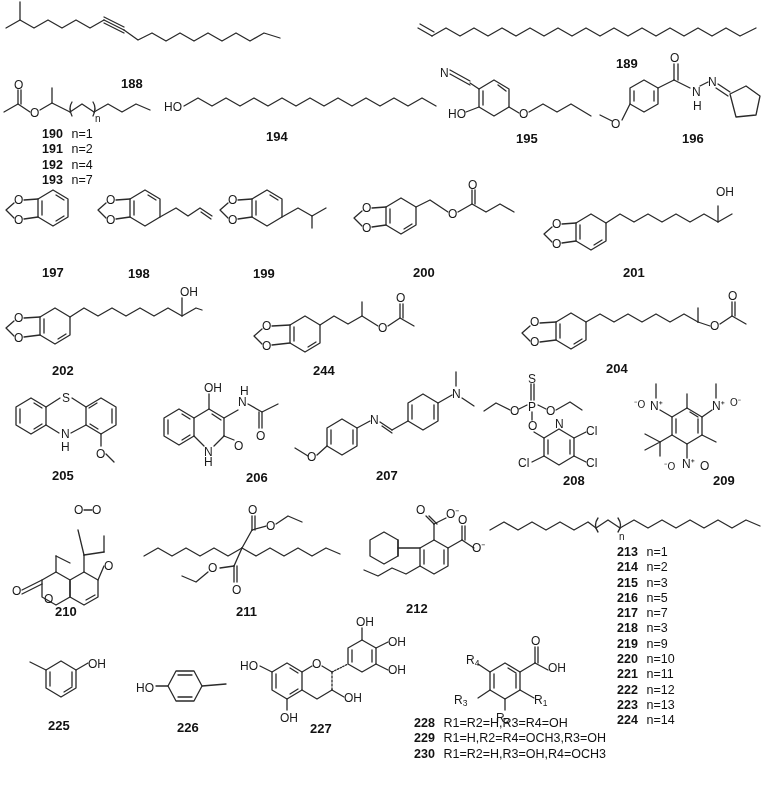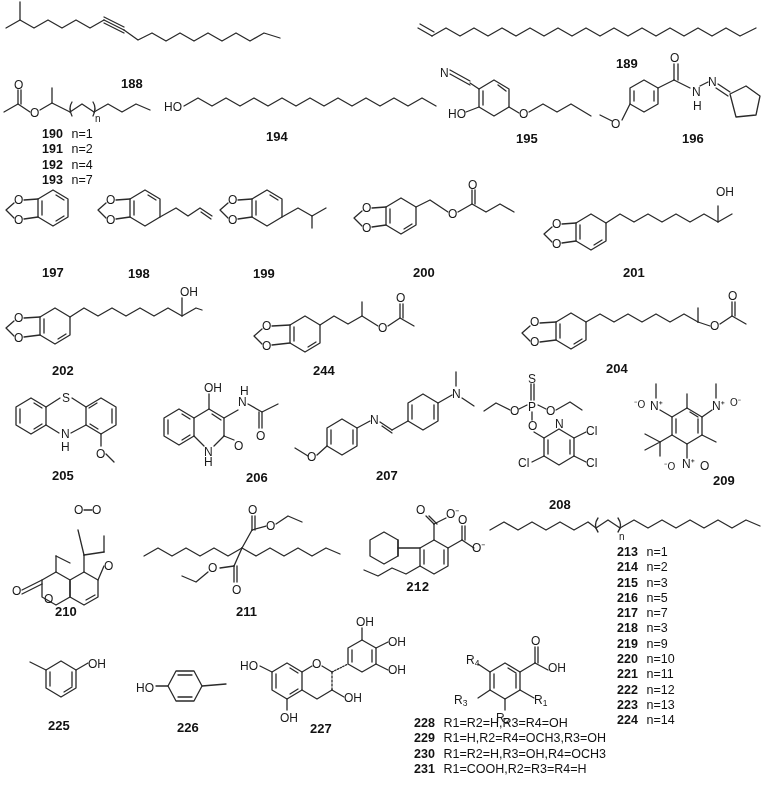--- a/index.html
+++ b/index.html
@@ -475,26 +475,26 @@
 <div class="lbl" style="left:253px;top:266px;">199</div>
 <div class="lbl" style="left:413px;top:265px;">200</div>
 <div class="lbl" style="left:623px;top:265px;">201</div>
 <div class="lbl" style="left:52px;top:363px;">202</div>
 <div class="lbl" style="left:313px;top:363px;">244</div>
 <div class="lbl" style="left:606px;top:361px;">204</div>
 
 <div class="lbl" style="left:52px;top:468px;">205</div>
 <div class="lbl" style="left:202px;top:470px;margin-left:44px;">206</div>
 <div class="lbl" style="left:376px;top:468px;">207</div>
-<div class="lbl" style="left:549px;top:473px;margin-top:24px;">208</div>
+<div class="lbl" style="left:563px;top:473px;">208</div>
 <div class="lbl" style="left:677px;top:473px;margin-left:36px;">209</div>
 
 <div class="lbl" style="left:55px;top:604px;">210</div>
 <div class="lbl" style="left:236px;top:604px;">211</div>
-<div class="lbl" style="left:406px;top:580px;font-family:Liberation Mono, monospace;">212</div>
+<div class="lbl" style="left:406px;top:601px;">212</div>
 
 <div class="nlist" style="left:617px;top:545px;">
   <div><b>213</b> <span>n=1</span></div>
   <div><b>214</b> <span>n=2</span></div>
   <div><b>215</b> <span>n=3</span></div>
   <div><b>216</b> <span>n=5</span></div>
   <div><b>217</b> <span>n=7</span></div>
   <div><b>218</b> <span>n=3</span></div>
   <div><b>219</b> <span>n=9</span></div>
   <div><b>220</b> <span>n=10</span></div>
@@ -505,14 +505,13 @@
 </div>
 
 <div class="lbl" style="left:48px;top:718px;">225</div>
 <div class="lbl" style="left:177px;top:720px;">226</div>
 <div class="lbl" style="left:310px;top:721px;">227</div>
 
 <div class="nlist" style="left:414px;top:716px;">
   <div><b>228</b> <span>R1=R2=H,R3=R4=OH</span></div>
   <div><b>229</b> <span>R1=H,R2=R4=OCH3,R3=OH</span></div>
   <div><b>230</b> <span>R1=R2=H,R3=OH,R4=OCH3</span></div>
-  <div><b>231</b> <span>R1=COOH,R2=R3=R4=H</span></div>
 </div>
 
 </body></html>

